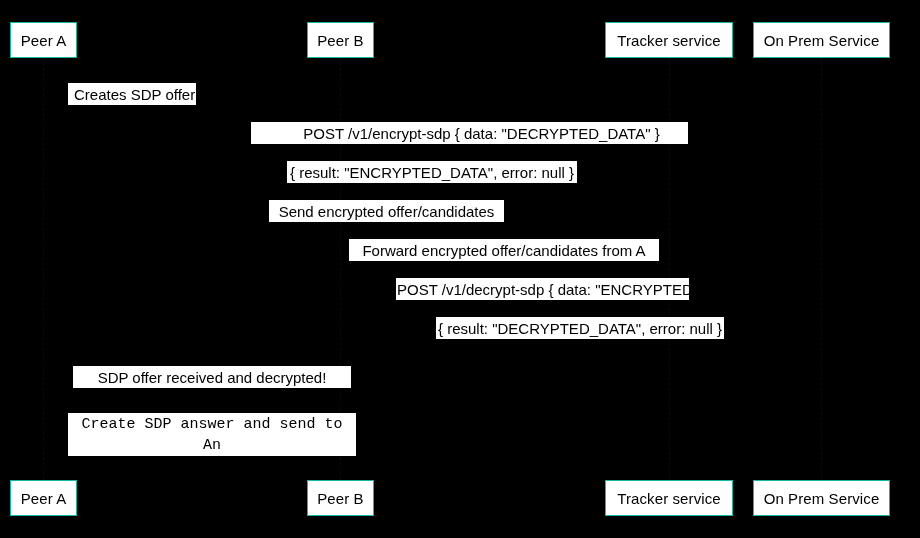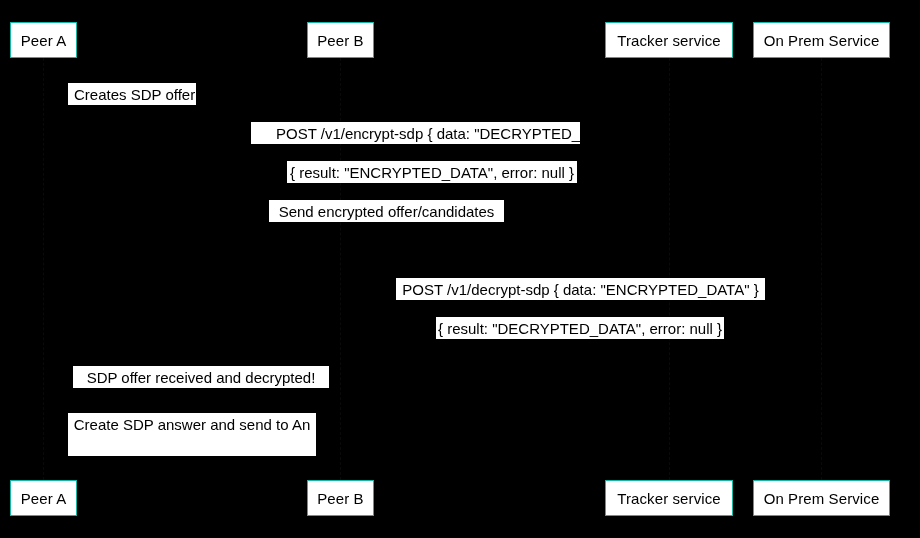--- a/index.html
+++ b/index.html
@@ -73,34 +73,35 @@
   </div>
   <div class="participant" style="left:605px;top:22px;width:128px;height:36px;">
     <span>Tracker service</span>
   </div>
   <div class="participant" style="left:753px;top:22px;width:137px;height:36px;">
     <span>On Prem Service</span>
   </div>
 
   <div class="label" style="left:68px;top:83px;width:128px;padding-left:6px;">Creates SDP offer</div>
 
-  <div class="label" style="left:251px;top:122px;width:329px;padding-left:25px;">POST /v1/encrypt-sdp { data: "DECRYPTED_DATA" }</div>
+  <div class="label" style="left:251px;top:122px;width:437px;padding-left:25px;">POST /v1/encrypt-sdp { data: "DECRYPTED_DATA" }</div>
 
   <div class="label" style="left:287px;top:161px;width:290px;">{ result: "ENCRYPTED_DATA", error: null }</div>
 
   <div class="label" style="left:238px;top:200px;width:235px;margin-left:31px;">Send encrypted offer/candidates</div>
 
+  <div class="label" style="left:349px;top:239px;width:310px;">Forward encrypted offer/candidates from A</div>
 
-  <div class="label" style="left:396px;top:278px;width:369px;">POST /v1/decrypt-sdp { data: "ENCRYPTED_DATA" }</div>
+  <div class="label" style="left:396px;top:278px;width:293px;">POST /v1/decrypt-sdp { data: "ENCRYPTED_DATA" }</div>
 
   <div class="label" style="left:436px;top:317px;width:288px;">{ result: "DECRYPTED_DATA", error: null }</div>
 
-  <div class="label" style="left:73px;top:366px;width:256px;">SDP offer received and decrypted!</div>
+  <div class="label" style="left:73px;top:366px;width:278px;">SDP offer received and decrypted!</div>
 
-  <div class="label two-line" style="left:68px;top:413px;width:248px;height:43px;">
+  <div class="label two-line" style="left:68px;top:413px;width:288px;height:43px;font-family:Liberation Mono, monospace;">
     <div>Create SDP answer and send to An</div>
   </div>
 
   <div class="participant" style="left:10px;top:480px;width:67px;height:36px;">
     <span>Peer A</span>
   </div>
   <div class="participant" style="left:307px;top:480px;width:67px;height:36px;">
     <span>Peer B</span>
   </div>
   <div class="participant" style="left:605px;top:480px;width:128px;height:36px;">

